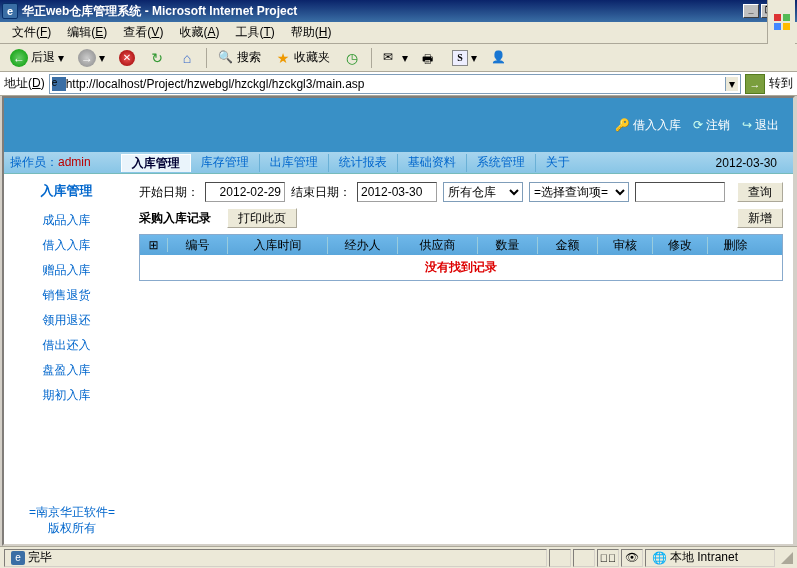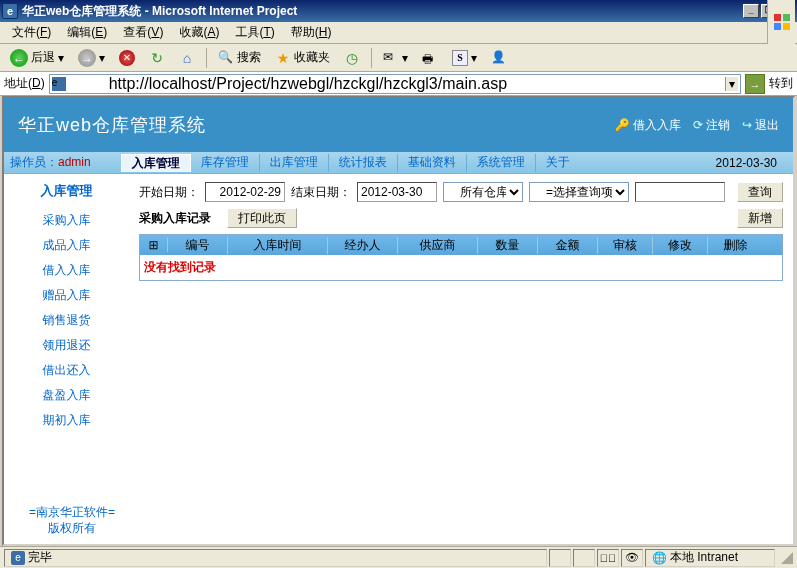--- a/index.html
+++ b/index.html
@@ -23,21 +23,21 @@
     .toolbar { height:28px; background:#ece9d8; border-bottom:1px solid #aca899; display:flex; align-items:center; padding:0 4px; gap:2px; }
     .tbtn { display:inline-flex; align-items:center; padding:2px 5px; cursor:pointer; border:1px solid transparent; gap:3px; }
     .tb-sep { width:1px; height:20px; background:#aca899; margin:0 3px; }
     .circle { width:18px;height:18px;border-radius:50%;display:inline-flex;align-items:center;justify-content:center;color:#fff;font-weight:bold;font-size:12px; }
     .circle.green{background:radial-gradient(#6c6,#090);} .circle.grey{background:radial-gradient(#ccc,#888);}
     .icon16 { width:16px;height:16px;display:inline-block; }
 
     
     .addrbar { height:24px; background:#ffffff; border-bottom:1px solid #aca899; display:flex; align-items:center; padding:0 4px; gap:4px; }
     .addr-input { flex:1; height:20px; border:1px solid #7f9db9; background:#fff; display:flex; align-items:center; padding:0 2px; font-family:Tahoma,sans-serif; font-size:12px; }
-    .addr-input input { flex:1; border:none; outline:none; font-family:Tahoma,sans-serif; font-size:16px;padding-left:43px; }
+    .addr-input input { flex:1; border:none; outline:none; font-family:Tahoma,sans-serif; font-size:12px; }
     .gobtn { width:20px;height:20px;background:#7a9e3d;border:1px solid #557a1f;color:#fff;display:inline-flex;align-items:center;justify-content:center;font-size:11px;font-weight:bold;cursor:pointer; }
 
     
     .content { position:absolute; top:96px; left:2px; right:2px; bottom:22px; background:#fff; border:2px inset #d4d0c8; overflow:hidden; }
 
     .header-band { height:54px; background:linear-gradient(#3990c6,#3990c6); color:#fff; display:flex; align-items:center; padding:0 14px; }
     .app-title { font-size:18px; letter-spacing:1px; }
     .header-right { margin-left:auto; display:flex; gap:12px; font-size:12px; }
     .hr-btn { cursor:pointer; display:inline-flex; align-items:center; gap:3px; }
 
@@ -53,29 +53,29 @@
     .body-row { display:flex; height:calc(100% - 76px); }
     .sidebar { width:135px; padding:8px 4px; text-align:center; }
     .side-title { color:#06c; font-size:13px; font-weight:bold; margin-bottom:8px; }
     .side-item { color:#06c; padding:4px 0; cursor:pointer; text-align:center; display:block; }
     .side-footer { color:#06c; font-size:12px; position:absolute; bottom:8px; left:8px; width:120px; text-align:center; line-height:16px;}
 
     .main { flex:1; padding:8px 10px; }
     .filter-row { display:flex; align-items:center; gap:6px; margin-bottom:6px; white-space:nowrap; }
     .txt { color:#000;font-family:Liberation Serif, serif; }
     .inp { border:1px inset #a0a0a0; background:#fff; height:20px; padding:1px 3px; font-size:12px; }
-    .sel { border:1px solid #7f9db9; background:#fff; height:20px; font-size:12px;padding-left:12px; }
+    .sel { border:1px solid #7f9db9; background:#fff; height:20px; font-size:12px; }
     .btn { height:20px; padding:0 10px; background:#ece9d8; border:1px solid #aca899; border-top-color:#fff; border-left-color:#fff; font-size:12px; cursor:pointer; }
     .bold-label { font-weight:bold; margin-right:10px; }
 
     .grid { border:1px solid #8ac; margin-top:4px; }
     .grid-head { display:flex; background:linear-gradient(#6fb8ea,#5aa6db); height:20px; align-items:center; font-size:12px; }
     .gh { border-right:1px solid #9cd; text-align:center; padding:0 2px; }
     .gh.plus{width:28px;}.gh.id{width:60px;}.gh.time{width:100px;}.gh.op{width:70px;}.gh.sup{width:80px;}.gh.qty{width:60px;}.gh.amt{width:60px;}.gh.aud{width:55px;}.gh.mod{width:55px;}.gh.del{width:55px;border-right:none;}
-    .grid-body { padding:4px; background:#fff; }
+    .grid-body { text-align:center; padding:4px; background:#fff; }
     .no-rec { color:#d00; font-weight:bold; }
 
     
     .statusbar { position:absolute; bottom:0; left:0; right:0; height:22px; background:#ece9d8; border-top:1px solid #aca899; display:flex; align-items:center; font-size:12px; padding:0 4px; }
     .status-cell { border:1px inset #d4d0c8; padding:1px 6px; height:18px; display:flex; align-items:center; margin-right:2px; gap:3px; }
     .status-cell.flex { flex:1; }
     .status-cell.icon-only{width:22px;padding:1px 2px;justify-content:center;}
     .status-cell.zone{ min-width:130px;}
     .resize-grip { width:12px; height:12px; margin-left:4px; position:relative; }
     .resize-grip::before{content:"";position:absolute;right:0;bottom:0;border-bottom:12px solid #aca899;border-left:12px solid transparent;}
@@ -163,21 +163,20 @@
     <span class="ie-icon" style="width:14px;height:14px;font-size:10px;background:#3a6ea5;">e</span>
     <input type="text" value="http://localhost/Project/hzwebgl/hzckgl/hzckgl3/main.asp" style="">
     <span style="background:#ece9d8;border-left:1px solid #7f9db9;padding:0 3px;cursor:pointer;">▾</span>
   </div>
   <span class="gobtn">→</span>
   <span>转到</span>
 </div>
 
 <div class="content">
   <div class="header-band">
-    <span class="app-title">华正web仓库管理系统</span>
     <div class="header-right">
       <span class="hr-btn">
           <span style="color:#fc3;">🔑</span>
           <span>借入入库</span>
         </span>
       <span class="hr-btn">
           <span style="color:#cfe;">⟳</span>
           <span>注销</span>
         </span>
       <span class="hr-btn">
@@ -197,21 +196,20 @@
       <span class="nav-link">基础资料</span>
       <span class="nav-link">系统管理</span>
       <span class="nav-link">关于</span>
     </div>
     <span class="nav-date">2012-03-30</span>
   </div>
 
   <div class="body-row">
     <div class="sidebar">
       <div class="side-title">入库管理</div>
-      <span class="side-item">采购入库</span>
       <span class="side-item">成品入库</span>
       <span class="side-item">借入入库</span>
       <span class="side-item">赠品入库</span>
       <span class="side-item">销售退货</span>
       <span class="side-item">领用退还</span>
       <span class="side-item">借出还入</span>
       <span class="side-item">盘盈入库</span>
       <span class="side-item">期初入库</span>
       <div class="side-footer">
         <div>=南京华正软件=</div>

